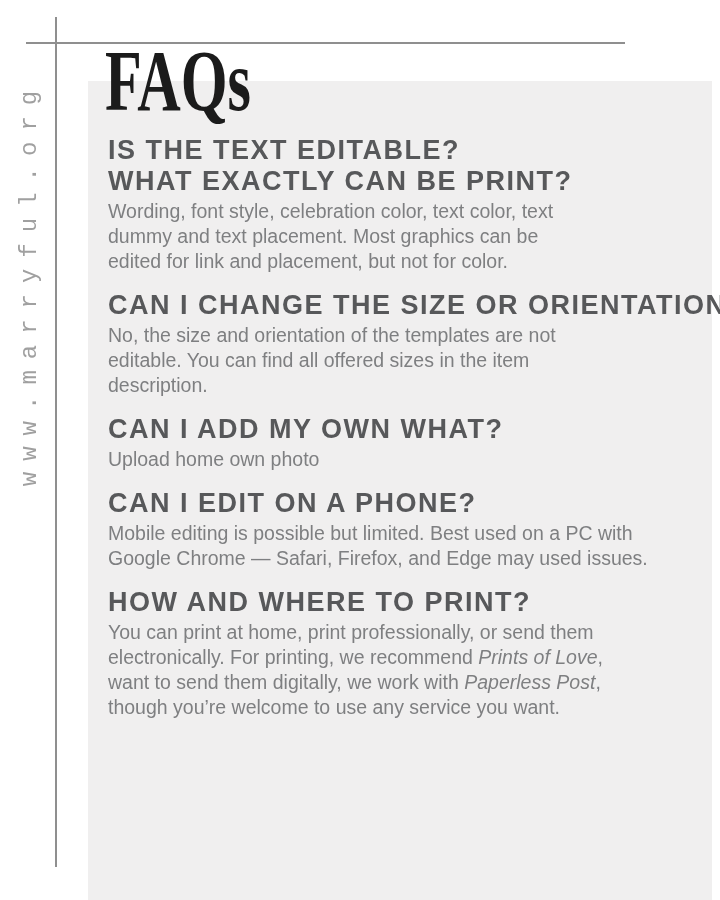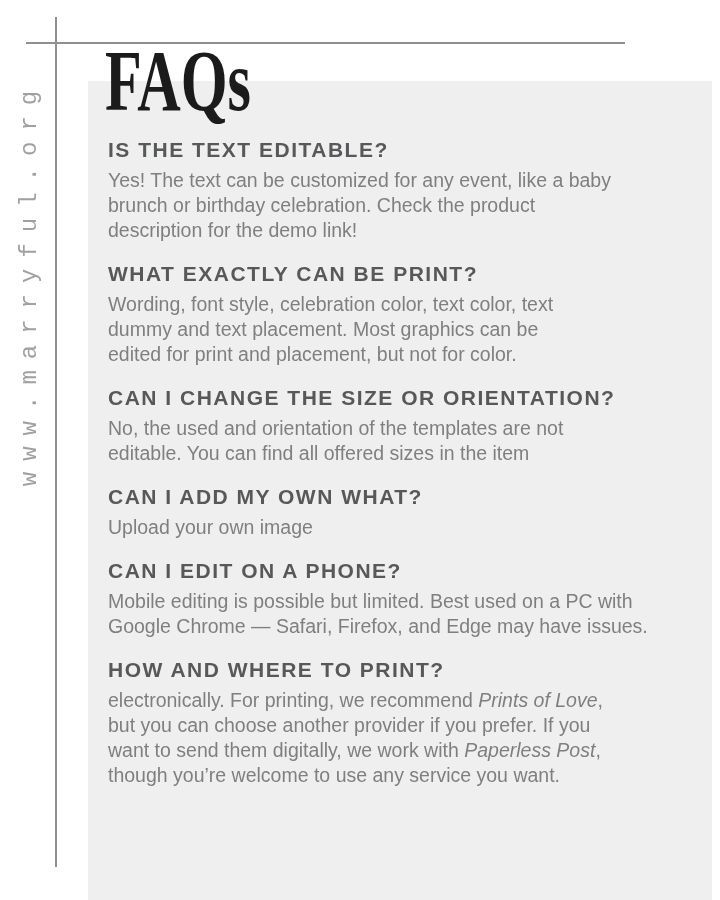--- a/index.html
+++ b/index.html
@@ -40,21 +40,21 @@
     white-space:nowrap;
   }
   
   .panel{
     position:absolute;left:88px;top:81px;width:624px;height:819px;
     background:var(--panel-bg,#f0efef);z-index:1;
   }
   .content{padding:56px 24px 0 20px;}
   .faq-q{
     margin:0 0 5px 0;
-    font-size:21px;font-weight:bold;line-height:26px;letter-spacing:1.5px;
+    font-size:27px;font-weight:bold;line-height:26px;letter-spacing:1.5px;
     color:var(--heading,#57585a);
     white-space:nowrap;
   }
   .faq-a{margin:0 0 18px 0;}
   .faq-line{
     font-size:19.5px;line-height:25px;
     color:var(--body,#7e7f81);
     white-space:nowrap;
   }
   .faq-line em{font-style:italic;}
@@ -64,58 +64,54 @@
 
 <div class="stage">
   <div class="vline"></div>
   <div class="hline"></div>
   <div class="watermark">www.marryful.org</div>
   <h1 class="title">FAQs</h1>
   <div class="panel">
     <div class="content">
         <section class="faq-section">
           <h2 class="faq-q">IS THE TEXT EDITABLE?</h2>
-          <div class="faq-a">
-            <div class="faq-line">Yes! The text can be customized for any event, like a baby</div>
-            <div class="faq-line">brunch or birthday celebration. Check the product</div>
-            <div class="faq-line">description for the demo link!</div>
-          </div>
         </section>
         <section class="faq-section">
           <h2 class="faq-q">WHAT EXACTLY CAN BE PRINT?</h2>
           <div class="faq-a">
             <div class="faq-line">Wording, font style, celebration color, text color, text</div>
             <div class="faq-line">dummy and text placement. Most graphics can be</div>
-            <div class="faq-line">edited for print and placement, but not for color.</div>
+            <div class="faq-line">edited for link and placement, but not for color.</div>
           </div>
         </section>
         <section class="faq-section">
           <h2 class="faq-q">CAN I CHANGE THE SIZE OR ORIENTATION?</h2>
           <div class="faq-a">
-            <div class="faq-line">No, the used and orientation of the templates are not</div>
+            <div class="faq-line">No, the size and orientation of the templates are not</div>
             <div class="faq-line">editable. You can find all offered sizes in the item</div>
+            <div class="faq-line">description.</div>
           </div>
         </section>
         <section class="faq-section">
           <h2 class="faq-q">CAN I ADD MY OWN WHAT?</h2>
           <div class="faq-a">
-            <div class="faq-line">Upload your own image</div>
+            <div class="faq-line">Upload home own photo</div>
           </div>
         </section>
         <section class="faq-section">
           <h2 class="faq-q">CAN I EDIT ON A PHONE?</h2>
           <div class="faq-a">
             <div class="faq-line">Mobile editing is possible but limited. Best used on a PC with</div>
-            <div class="faq-line">Google Chrome — Safari, Firefox, and Edge may have issues.</div>
+            <div class="faq-line">Google Chrome — Safari, Firefox, and Edge may used issues.</div>
           </div>
         </section>
         <section class="faq-section">
           <h2 class="faq-q">HOW AND WHERE TO PRINT?</h2>
           <div class="faq-a">
+            <div class="faq-line">You can print at home, print professionally, or send them</div>
             <div class="faq-line"><span>electronically. For printing, we recommend </span><em>Prints of Love</em><span>,</span></div>
-            <div class="faq-line">but you can choose another provider if you prefer. If you</div>
             <div class="faq-line"><span>want to send them digitally, we work with </span><em>Paperless Post</em><span>,</span></div>
             <div class="faq-line">though you’re welcome to use any service you want.</div>
           </div>
         </section>
       </div>
   </div>
 </div>
 
 </body></html>

